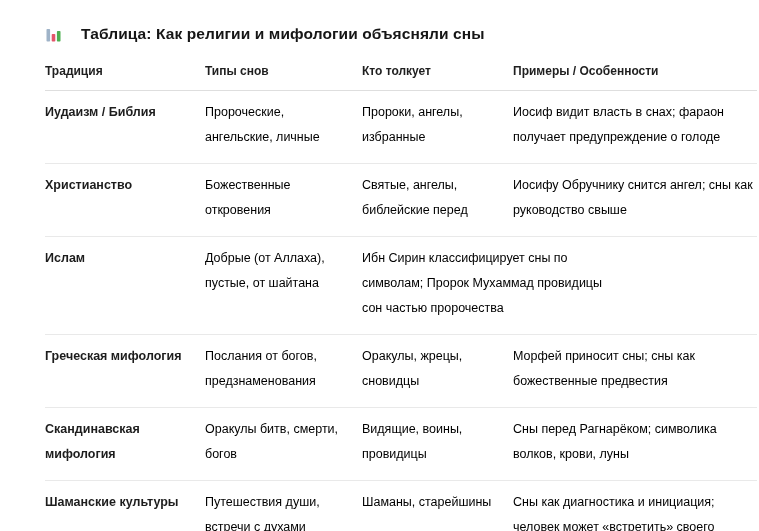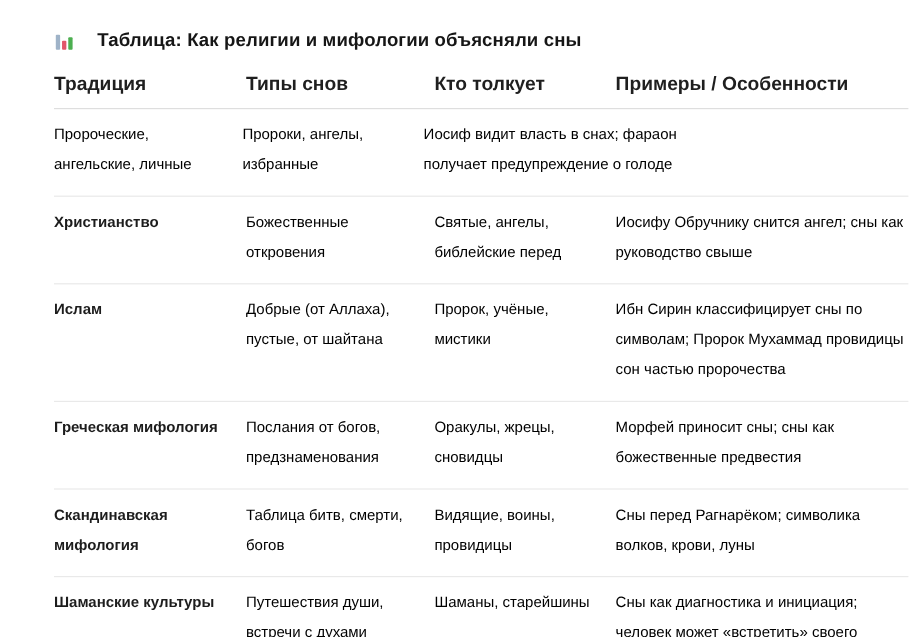--- a/index.html
+++ b/index.html
@@ -17,21 +17,21 @@
   }
   .title-icon { width: 17px; height: 17px; flex: 0 0 auto; display: block; }
   .title-text {
     font-size: 15.5px; font-weight: 700; color: #161616; letter-spacing: .1px;
   }
 
   .table { width: 712px; }
   .tr { display: flex; border-bottom: 1px solid #e9e9e9; }
   .tr.header { border-bottom: 1px solid #dedede; }
   .th {
-    font-size: 16px; font-weight: 700; color: #1f1f1f;
+    font-size: 12px; font-weight: 700; color: #1f1f1f;
     padding: 6px 20px 10px 0; line-height: 18px;
     box-sizing: border-box;
   }
   .td {
     font-size: 12.5px; color: #000000;
     padding: 9px 20px 13px 0; line-height: 25px;
     box-sizing: border-box;
   }
   .c1 { width: 160px; }
   .c2 { width: 157px; }
@@ -57,49 +57,49 @@
   <div class="table">
 
     <div class="tr header">
       <div class="th c1">Традиция</div>
       <div class="th c2">Типы снов</div>
       <div class="th c3">Кто толкует</div>
       <div class="th c4">Примеры / Особенности</div>
     </div>
 
     <div class="tr">
+      <div class="td c1">Иудаизм / Библия</div>
       <div class="td c2">Пророческие, ангельские, личные</div>
       <div class="td c3">Пророки, ангелы, избранные</div>
       <div class="td c4">Иосиф видит власть в снах; фараон получает предупреждение о голоде</div>
     </div>
 
     <div class="tr">
       <div class="td c1">Христианство</div>
       <div class="td c2">Божественные откровения</div>
       <div class="td c3">Святые, ангелы, библейские перед</div>
       <div class="td c4">Иосифу Обручнику снится ангел; сны как руководство свыше</div>
     </div>
 
     <div class="tr">
       <div class="td c1">Ислам</div>
       <div class="td c2">Добрые (от Аллаха), пустые, от шайтана</div>
-      <div class="td c3">Пророк, учёные, мистики</div>
       <div class="td c4">Ибн Сирин классифицирует сны по символам; Пророк Мухаммад провидицы сон частью пророчества</div>
     </div>
 
     <div class="tr">
       <div class="td c1">Греческая мифология</div>
       <div class="td c2">Послания от богов, предзнаменования</div>
       <div class="td c3">Оракулы, жрецы, сновидцы</div>
       <div class="td c4">Морфей приносит сны; сны как божественные предвестия</div>
     </div>
 
     <div class="tr">
       <div class="td c1">Скандинавская мифология</div>
-      <div class="td c2">Таблица битв, смерти, богов</div>
+      <div class="td c2">Оракулы битв, смерти, богов</div>
       <div class="td c3">Видящие, воины, провидицы</div>
       <div class="td c4">Сны перед Рагнарёком; символика волков, крови, луны</div>
     </div>
 
     <div class="tr">
       <div class="td c1">Шаманские культуры</div>
       <div class="td c2">Путешествия души, встречи с духами</div>
       <div class="td c3">Шаманы, старейшины</div>
       <div class="td c4">Сны как диагностика и инициация; человек может «встретить» своего тотемного зверя</div>
     </div>

